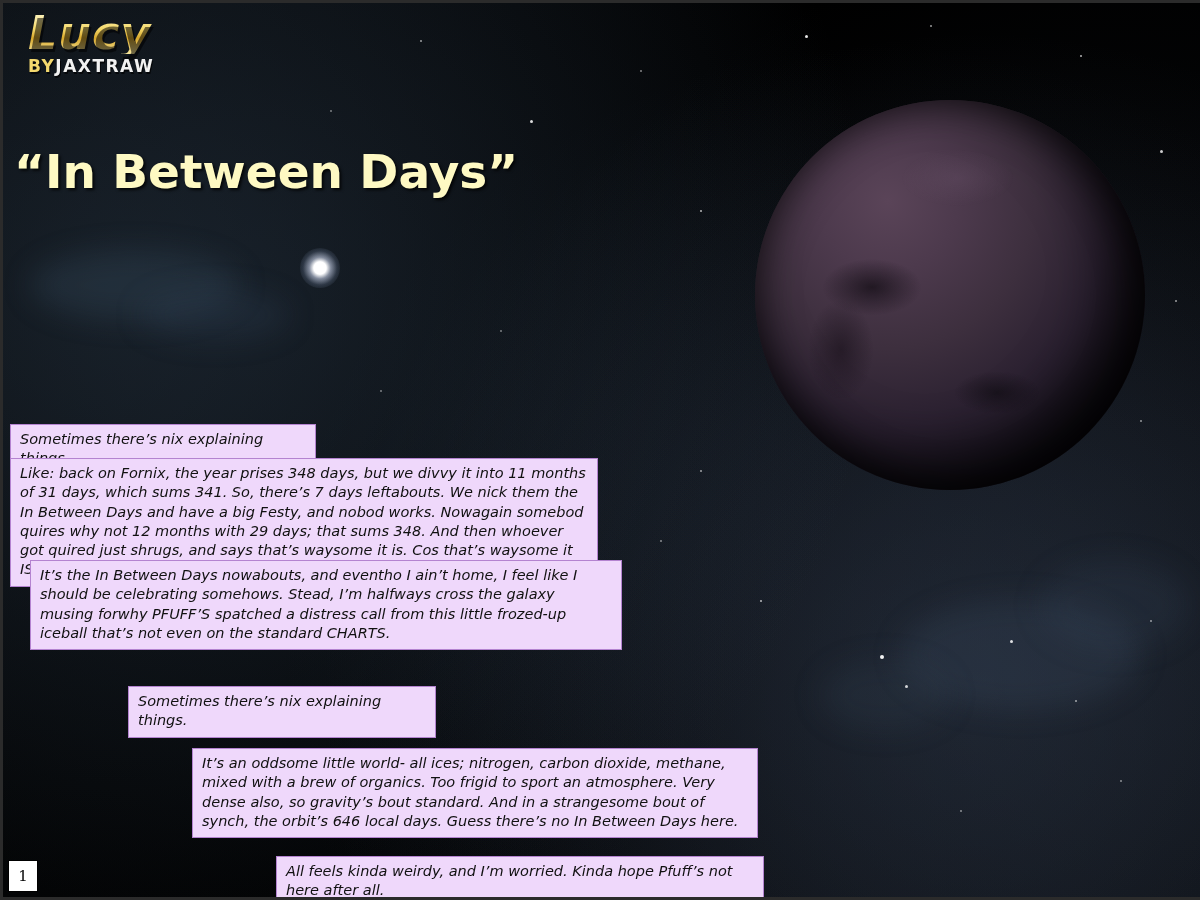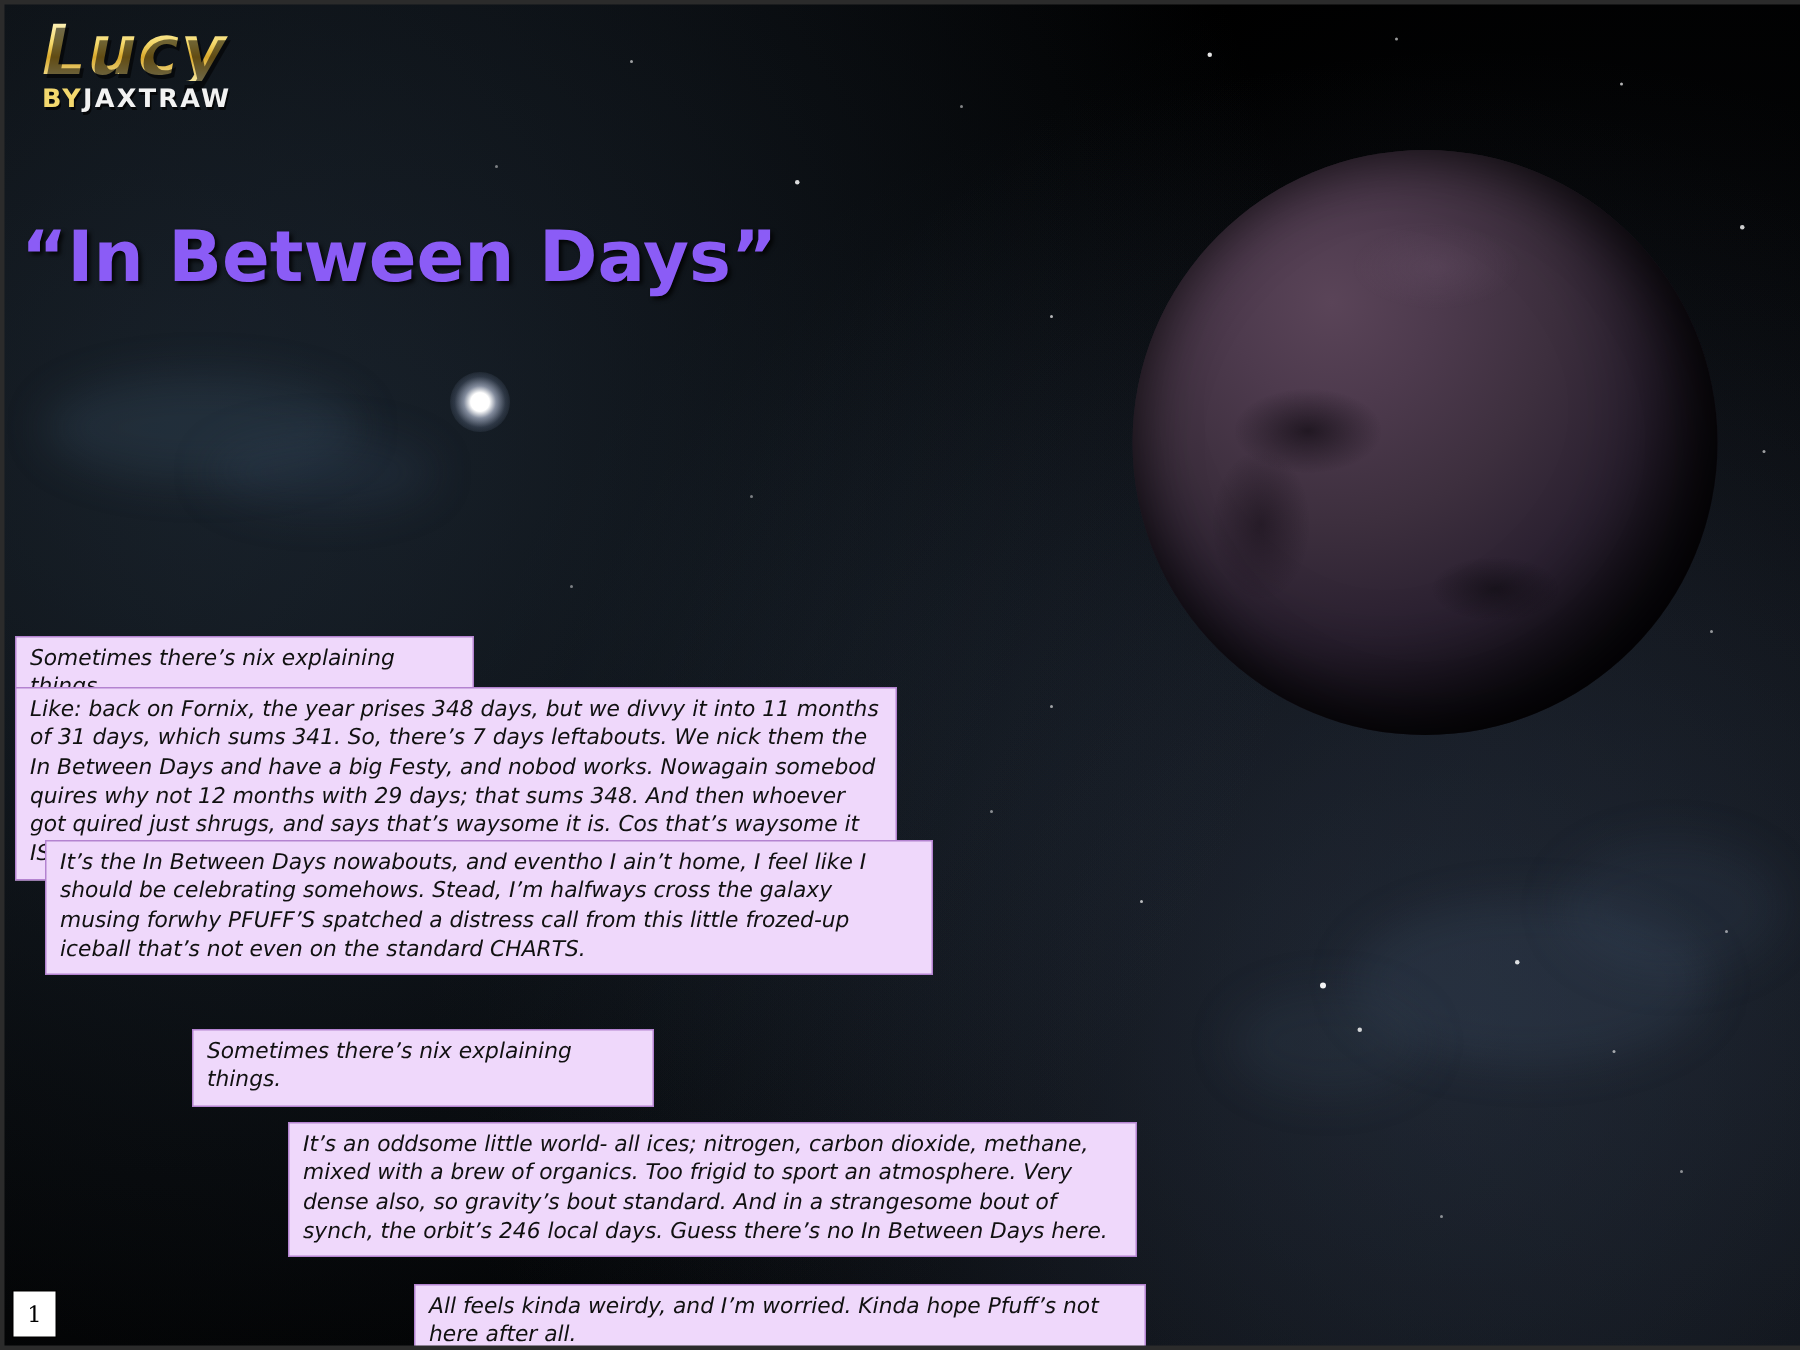--- a/index.html
+++ b/index.html
@@ -114,21 +114,21 @@
   .logo-by .by { color: #f3d86e; }
 
   
   .episode-title {
     position: absolute;
     left: 14px;
     top: 144px;
     font-family: "DejaVu Sans", sans-serif;
     font-size: 47px;
     font-weight: bold;
-    color: #8b5cf6;
+    color: #fef9c3;
     letter-spacing: 0px;
     text-shadow: 2px 2px 3px rgba(0,0,0,0.8);
     white-space: nowrap;
   }
 
   
   .caption {
     position: absolute;
     background: #efd8fb;
     border: 1px solid #b483d0;
@@ -226,19 +226,19 @@
       <span class="by">BY</span><span>JAXTRAW</span>
     </div>
   </div>
 
   <div class="episode-title">“In Between Days”</div>
 
   <div class="caption" id="cap1">Sometimes there’s nix explaining things.</div>
   <div class="caption" id="cap2">Like: back on Fornix, the year prises 348 days, but we divvy it into 11 months of 31 days, which sums 341. So, there’s 7 days leftabouts. We nick them the In Between Days and have a big Festy, and nobod works. Nowagain somebod quires why not 12 months with 29 days; that sums 348. And then whoever got quired just shrugs, and says that’s waysome it is. Cos that’s waysome it IS.</div>
   <div class="caption" id="cap3">It’s the In Between Days nowabouts, and eventho I ain’t home, I feel like I should be celebrating somehows. Stead, I’m halfways cross the galaxy musing forwhy PFUFF’S spatched a distress call from this little frozed-up iceball that’s not even on the standard CHARTS.</div>
   <div class="caption" id="cap4">Sometimes there’s nix explaining things.</div>
-  <div class="caption" id="cap5">It’s an oddsome little world- all ices; nitrogen, carbon dioxide, methane, mixed with a brew of organics. Too frigid to sport an atmosphere. Very dense also, so gravity’s bout standard. And in a strangesome bout of synch, the orbit’s 246 local days. Guess there’s no In Between Days here.</div>
+  <div class="caption" id="cap5">It’s an oddsome little world- all ices; nitrogen, carbon dioxide, methane, mixed with a brew of organics. Too frigid to sport an atmosphere. Very dense also, so gravity’s bout standard. And in a strangesome bout of synch, the orbit’s 646 local days. Guess there’s no In Between Days here.</div>
   <div class="caption" id="cap6">All feels kinda weirdy, and I’m worried. Kinda hope Pfuff’s not here after all.</div>
 
   <div class="page-num">1</div>
 
   <div class="page-border"></div>
 </div>
 
 </body></html>

